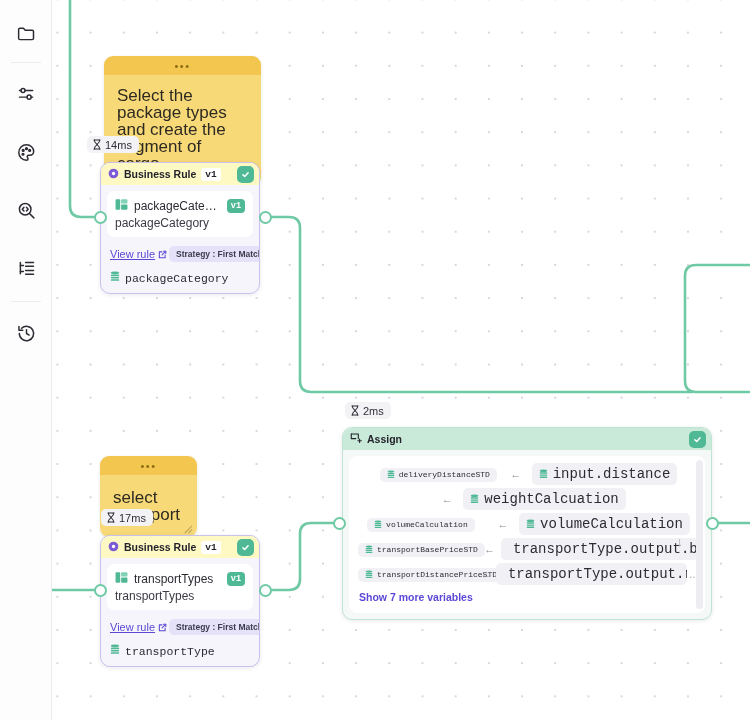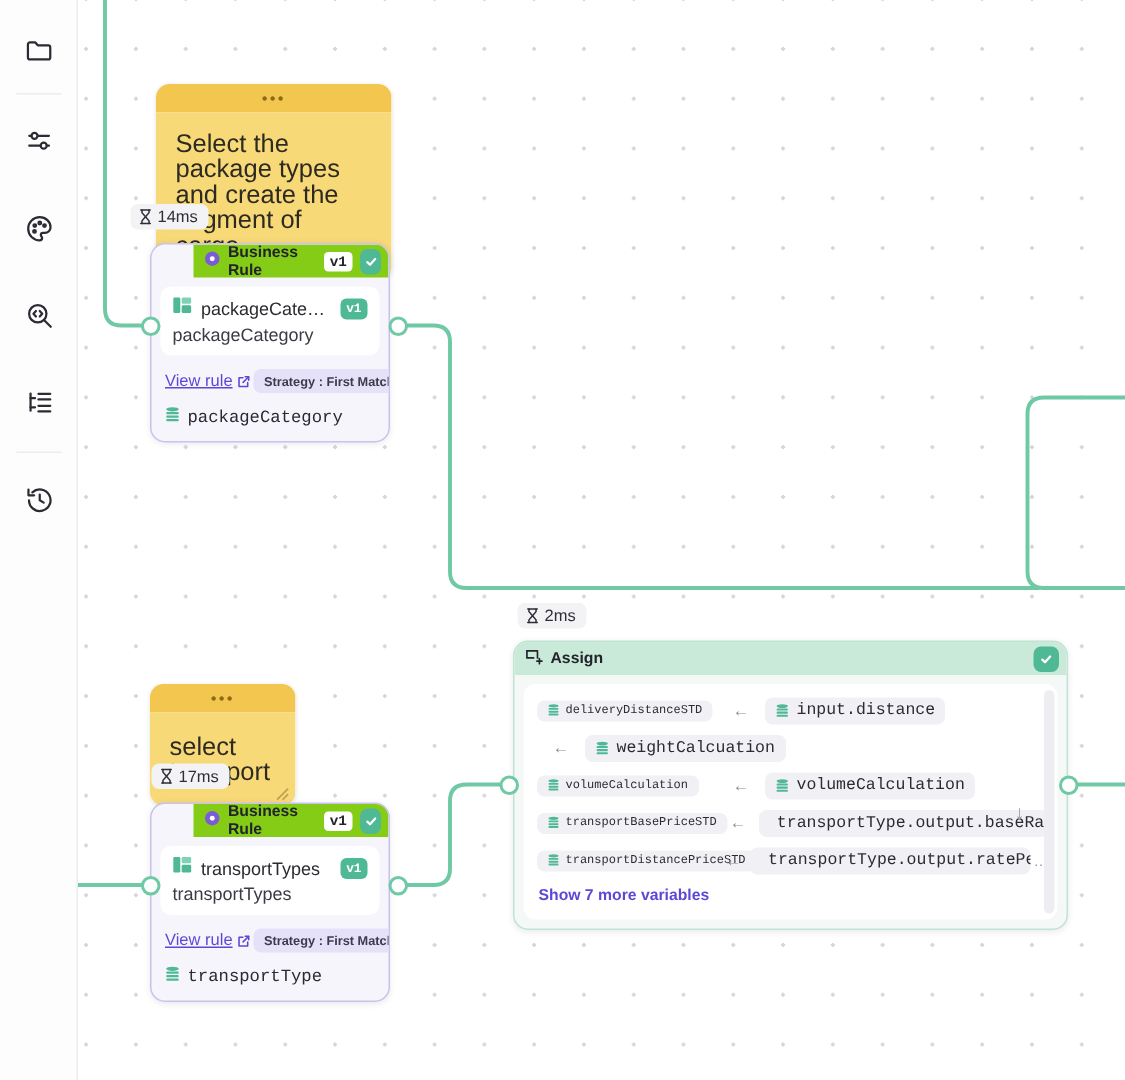--- a/index.html
+++ b/index.html
@@ -109,21 +109,21 @@
   .node.rule { border: 1.4px solid #c9c2ef; }
   .node-head {
     display: flex; align-items: center;
     height: 22px;
     padding: 0 5px 0 7px;
     font-size: 10.5px;
     font-weight: bold;
     color: #23232c;
     gap: 5px;
   }
-  .node.rule .node-head { background: #84cc16; margin-left: 28px; }
+  .node.rule .node-head { background: #fef9c3; }
   .node.assign .node-head { background: #c9ead9; }
   .ver-pill {
     background: #ffffff;
     border-radius: 3px;
     font-size: 9.5px;
     font-weight: bold;
     font-family: "Liberation Mono", monospace;
     padding: 1px 4px;
     color: #23232c;
   }
@@ -201,20 +201,21 @@
     margin: 6px;
     background: #ffffff;
     border-radius: 8px;
     padding: 8px 6px 4px 9px;
     position: relative;
   }
   .assign-row {
     display: flex; align-items: center;
     height: 20px;
     margin-bottom: 5px;
+    justify-content: center;
   }
   .var-chip {
     display: inline-flex; align-items: center; gap: 4px;
     background: #f1f1f5;
     border-radius: 5px;
     padding: 2.5px 7px;
     font-family: "Liberation Mono", monospace;
     font-size: 8px;
     color: #2b2b33;
     white-space: nowrap;
@@ -223,21 +224,21 @@
   .arrow-cell {
     width: 32px; text-align: center;
     font-size: 11px; color: #8c8c99;
   }
   .val-chip {
     display: inline-flex; align-items: center; gap: 5px;
     background: #f1f1f5;
     border-radius: 5px;
     padding: 3px 7px;
     font-family: "Liberation Mono", monospace;
-    font-size: 11px;
+    font-size: 14px;
     color: #2b2b33;
     white-space: nowrap;
     max-width: 205px;
     overflow: hidden;
   }
   .trunc { color: #9a9aa5; font-size: 10px; margin-left: 2px; }
   .show-more {
     font-size: 10.5px; font-weight: bold;
     color: #5b49d6;
     cursor: pointer;

